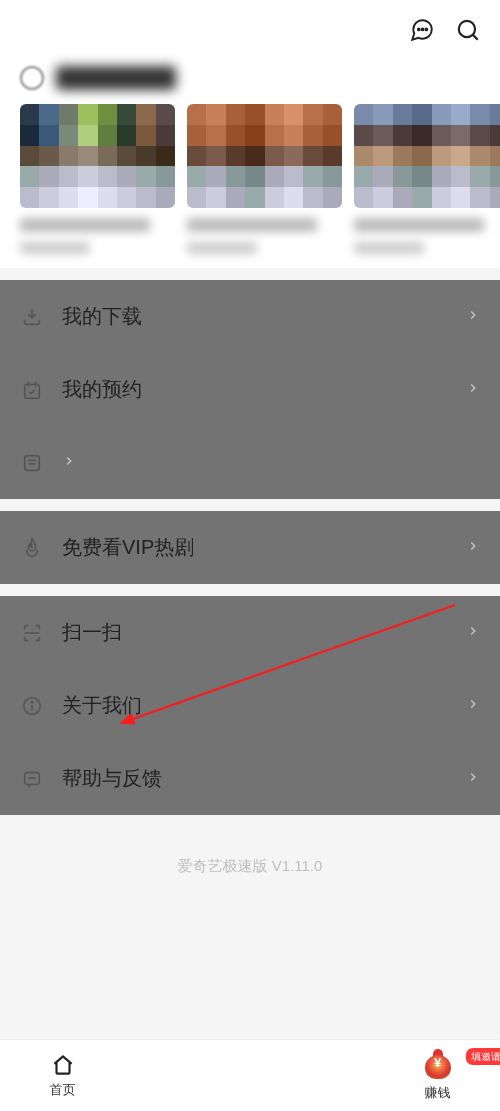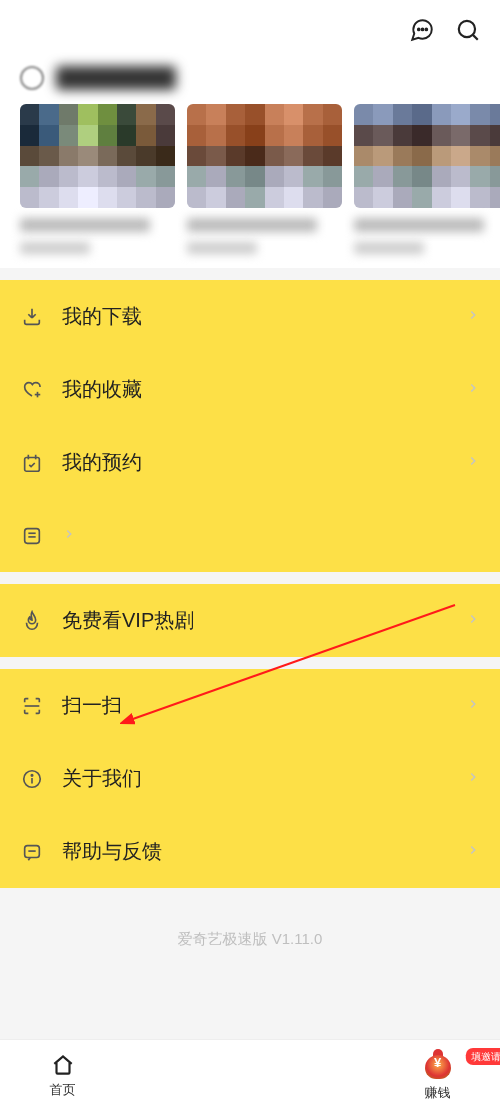--- a/index.html
+++ b/index.html
@@ -60,21 +60,21 @@
       overflow: hidden;
     }
     .mosaic {
       position: absolute; inset: 0;
       display: grid; grid-template-columns: repeat(8, 1fr); grid-template-rows: repeat(5, 1fr);
     }
     .mosaic span { display:block; }
     .thumb .t1 { width: 130px; height: 14px; background: #bbb; filter: blur(5px); margin-top: 10px; border-radius: 3px;}
     .thumb .t2 { width: 70px; height: 12px; background: #ccc; filter: blur(5px); margin-top: 10px; border-radius: 3px;}
 
-    .group { background: #fde047; margin-top: 12px; }
+    .group { background: #737373; margin-top: 12px; }
     .list-item {
       display: flex;
       align-items: center;
       height: 73px;
       padding: 0 20px;
       cursor: pointer;
     }
     .list-item .li-icon {
       width: 24px; height: 24px; margin-right: 18px;
       display: flex; align-items: center; justify-content: center;
@@ -324,35 +324,20 @@
     <div class="li-label">我的下载</div>
     <div class="chev">
       <svg width="14" height="14" viewBox="0 0 24 24" fill="none" stroke="currentColor" stroke-width="2.5">
           <polyline points="9 6 15 12 9 18"></polyline>
         </svg>
     </div>
   </div>
   <div class="list-item">
     <div class="li-icon">
       <svg width="22" height="22" viewBox="0 0 24 24" fill="none" stroke="currentColor" stroke-width="1.8">
-          <path d="M20.8 8.6c0-2.5-2-4.6-4.6-4.6-1.6 0-3 .8-3.8 2-0.8-1.2-2.2-2-3.8-2C6 4 4 6.1 4 8.6c0 5 8 10 8 10"></path>
-          <line x1="18" y1="14" x2="18" y2="20"></line>
-          <line x1="15" y1="17" x2="21" y2="17"></line>
-        </svg>
-    </div>
-    <div class="li-label">我的收藏</div>
-    <div class="chev">
-      <svg width="14" height="14" viewBox="0 0 24 24" fill="none" stroke="currentColor" stroke-width="2.5">
-          <polyline points="9 6 15 12 9 18"></polyline>
-        </svg>
-    </div>
-  </div>
-  <div class="list-item">
-    <div class="li-icon">
-      <svg width="22" height="22" viewBox="0 0 24 24" fill="none" stroke="currentColor" stroke-width="1.8">
           <rect x="4" y="6" width="16" height="15" rx="2"></rect>
           <line x1="8" y1="3" x2="8" y2="8"></line>
           <line x1="16" y1="3" x2="16" y2="8"></line>
           <polyline points="9 14 11 16 15 12"></polyline>
         </svg>
     </div>
     <div class="li-label">我的预约</div>
     <div class="chev">
       <svg width="14" height="14" viewBox="0 0 24 24" fill="none" stroke="currentColor" stroke-width="2.5">
           <polyline points="9 6 15 12 9 18"></polyline>

